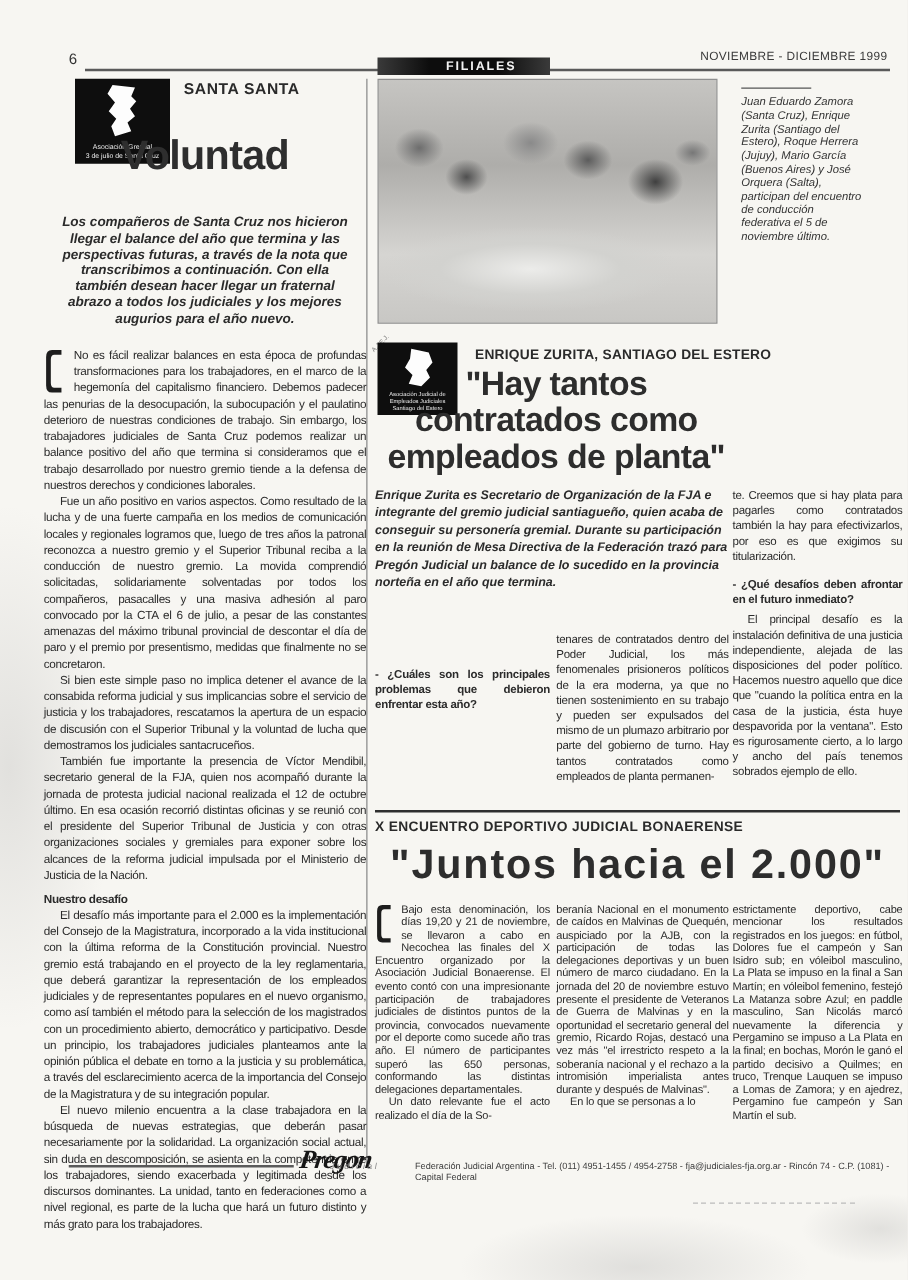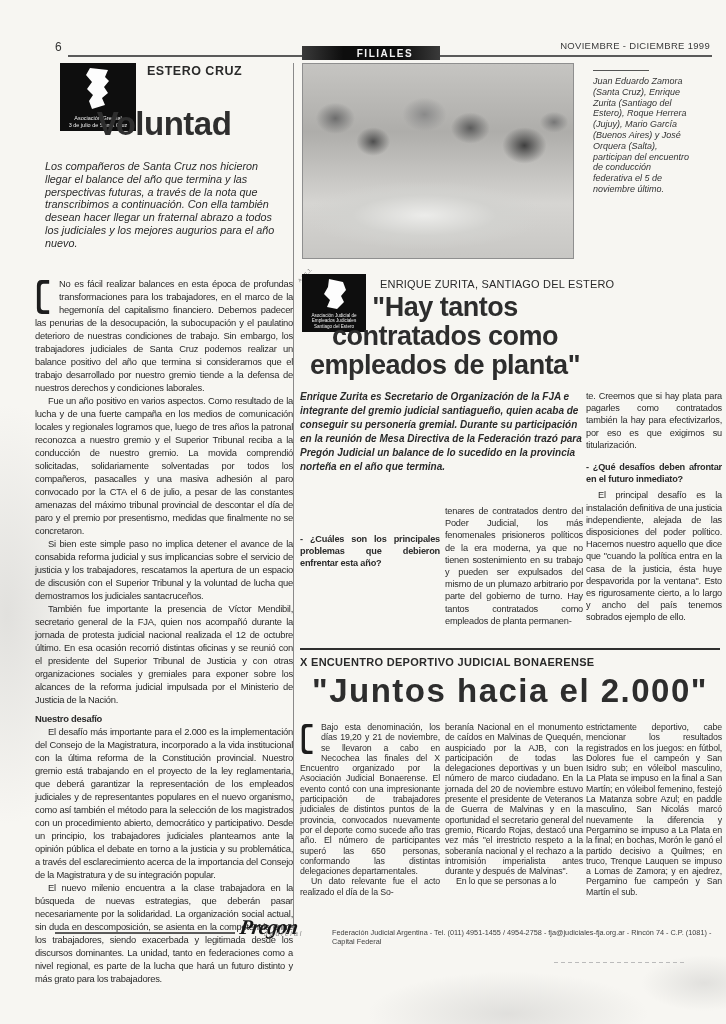--- a/index.html
+++ b/index.html
@@ -28,22 +28,22 @@
   .logo-box {
     position: absolute; background: #0e0e0e; color: #fff; overflow: hidden;
     display: flex; flex-direction: column; align-items: center; justify-content: flex-end;
   }
   .logo-sc { left: 60px; top: 63px; width: 76px; height: 68px; }
   .logo-caption { font-size: 5.5px; line-height: 6.5px; text-align: center; width: 100%; padding-bottom: 3px; color: #eee; }
   .logo-shape { position: absolute; top: 4px; left: 50%; transform: translateX(-50%); }
   .region-label { position: absolute; left: 147px; top: 64px; font-size: 12.5px; font-weight: bold; letter-spacing: .5px; color: #2a2a2a; }
   .sc-headline { position: absolute; left: 35px; top: 108px; width: 258px; text-align: center;
     font-size: 33px; line-height: 31px; font-weight: bold; letter-spacing: -.5px; color: #2e2e2e; }
-  .sc-lead { position: absolute; left: 45px; top: 160px; width: 238px; text-align: left;
-    font-style: italic; font-weight: normal; font-size: 10.8px; line-height: 12.8px; color: #2b2b2b; }
+  .sc-lead { position: absolute; left: 45px; top: 172px; width: 238px; text-align: center;
+    font-style: italic; font-weight: bold; font-size: 10.8px; line-height: 12.8px; color: #2b2b2b; }
   .sc-body { position: absolute; left: 35px; top: 277px; width: 258px;
     font-size: 9.4px; line-height: 13px; letter-spacing: -.25px; text-align: justify; color: #2b2b2b; }
   .sc-body p { text-indent: 13px; }
   .subhead { font-weight: bold; margin-top: 6px; text-indent: 0 !important; }
 
   .dropglyph { float: left; width: 17px; height: 36px; margin: 2px 7px 1px 0; }
 
   
   .photo {
     position: absolute; left: 302px; top: 63px; width: 272px; height: 196px;
@@ -59,21 +59,21 @@
       linear-gradient(180deg, #c6c5c2 0%, #aeadaa 35%, #d6d5d2 72%, #c8c7c4 100%);
   }
   .caption-rule { position: absolute; left: 593px; top: 70px; width: 56px; height: 1px; background: #555; }
   .photo-caption { position: absolute; left: 593px; top: 76px; width: 97px;
     font-style: italic; font-size: 9px; line-height: 10.8px; color: #333; }
 
   
   .logo-se { left: 302px; top: 274px; width: 64px; height: 58px; }
   .logo-se .logo-caption { font-size: 4.6px; line-height: 5.4px; }
   .logo-corner { position: absolute; left: 296px; top: 272px; font-size: 5px; color: #777; transform: rotate(-45deg); }
-  .zurita-kicker { position: absolute; left: 380px; top: 278px; font-size: 11px; font-weight: normal; color: #2a2a2a; letter-spacing: .2px; }
+  .zurita-kicker { position: absolute; left: 380px; top: 278px; font-size: 11px; font-weight: bold; color: #2a2a2a; letter-spacing: .2px; }
   .zurita-headline { position: absolute; left: 300px; top: 293px; width: 290px; text-align: center;
     font-size: 27px; line-height: 29px; font-weight: bold; letter-spacing: -.5px; color: #2d2d2d; }
   .zurita-intro { position: absolute; left: 300px; top: 390px; width: 282px; text-align: left;
     font-style: italic; font-weight: bold; font-size: 10px; line-height: 14px; color: #2b2b2b; }
   .qa-col { position: absolute; width: 140px; font-size: 9.2px; line-height: 12.2px;
     letter-spacing: -.2px; text-align: justify; color: #2b2b2b; }
   .qa-q { font-weight: bold; }
   .qa-col p.ans { text-indent: 12px; }
   .col-a { left: 300px; top: 505px; margin-top: 28px; }
   .col-b { left: 445px; top: 505px; width: 138px; }
@@ -120,21 +120,21 @@
     <span class="logo-shape">
       <svg width="40" height="44" viewBox="0 0 40 44">
           <path d="M12 1 L30 3 L27 10 L31 14 L26 20 L30 26 L24 31 L27 38 L14 42 L11 34 L15 28 L9 22 L14 15 L8 8 Z" fill="#fdfdfd"></path>
         </svg>
     </span>
     <span class="logo-caption">
       <span>Asociación Gremial</span><br>
       <span>3 de julio de Santa Cruz</span>
     </span>
   </div>
-  <div class="region-label">ESTERO CRUZ</div>
+  <div class="region-label">SANTA SANTA</div>
 
   <div class="sc-headline">
     <div>Voluntad</div>
   </div>
 
   <div class="sc-lead">Los compañeros de Santa Cruz nos hicieron llegar el balance del año que termina y las perspectivas futuras, a través de la nota que transcribimos a continuación. Con ella también desean hacer llegar un fraternal abrazo a todos los judiciales y los mejores augurios para el año nuevo.</div>
 
   <div class="sc-body">
     <p style="text-indent:0;">
       <span class="dropglyph">

